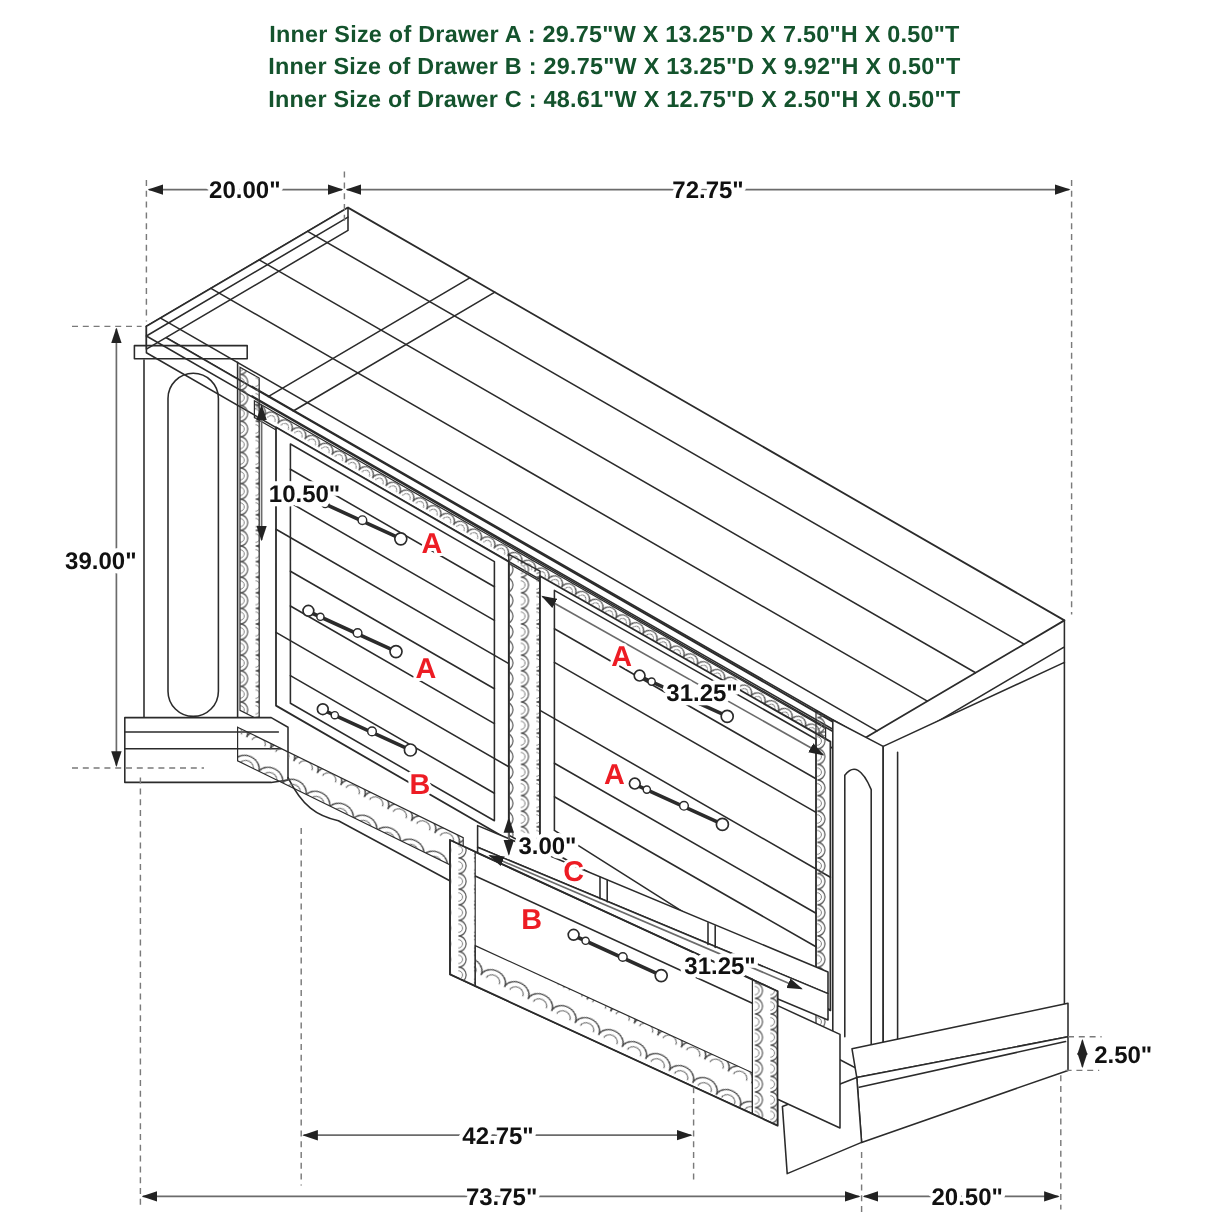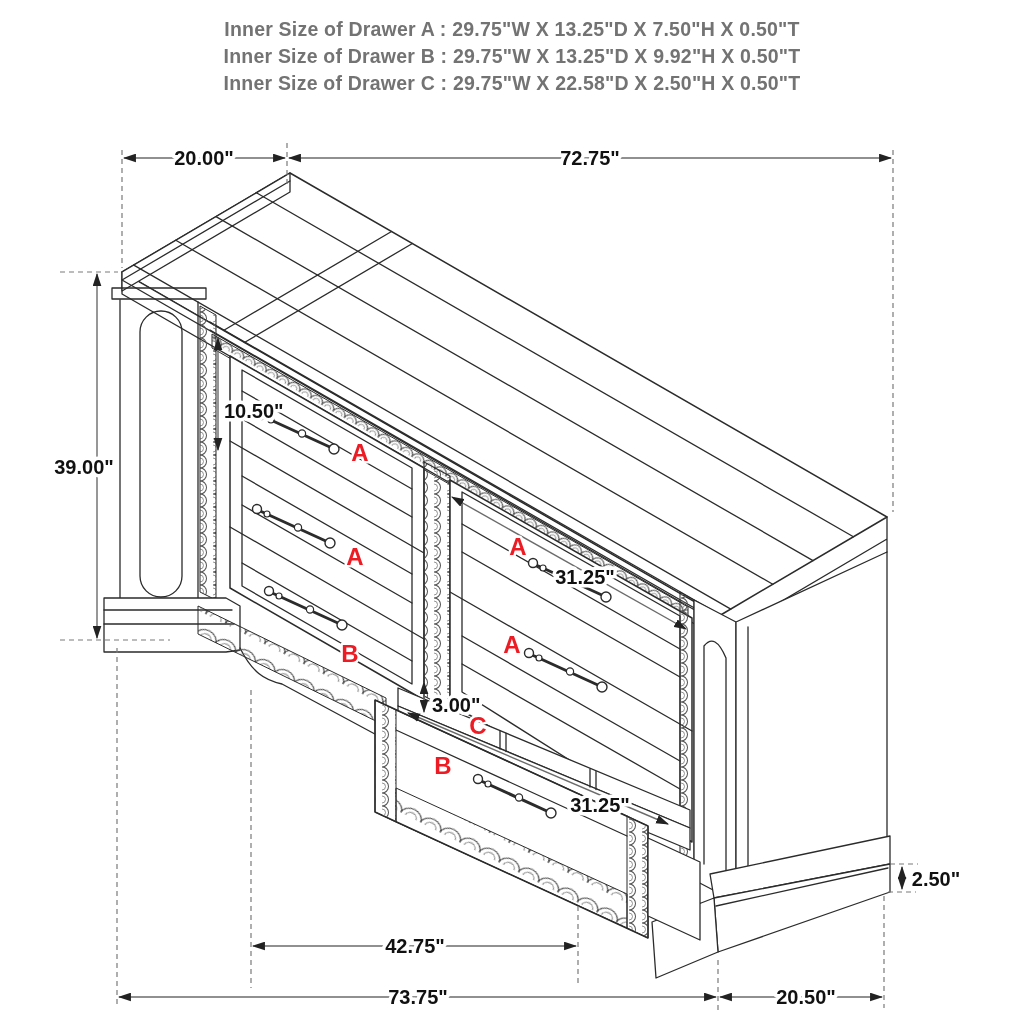--- a/index.html
+++ b/index.html
@@ -1,37 +1,37 @@
 <!DOCTYPE html>
 <html><head>
 <meta charset="utf-8">
 <style>
   html,body{margin:0;padding:0;background:#fff;}
   .stage{position:relative;width:1024px;height:1024px;background:#fff;overflow:hidden;
          font-family:"Liberation Sans",sans-serif;}
   .header{position:absolute;top:16px;left:0;width:1024px;text-align:center;
-          font-weight:bold;font-size:19.5px;line-height:27px;color:#737373;letter-spacing:.2px;}
+          font-weight:bold;font-size:19.5px;line-height:27px;color:#14532d;letter-spacing:.2px;}
   svg{position:absolute;left:0;top:0;}
   svg text{font-family:"Liberation Sans",sans-serif;}
   .dimtxt{font-size:20px;font-weight:bold;fill:#111;paint-order:stroke;stroke:#fff;stroke-width:7px;stroke-linejoin:round;}
   .lettertxt{font-size:24px;font-weight:bold;fill:#ed1c24;paint-order:stroke;stroke:#fff;stroke-width:5px;stroke-linejoin:round;}
   .art{stroke:#2b2b2b;fill:none;stroke-width:1.3;stroke-linejoin:round;stroke-linecap:round;}
   .artb{stroke:#2b2b2b;fill:#fff;stroke-width:1.5;stroke-linejoin:round;}
   .artw{stroke:#2b2b2b;fill:#fff;stroke-width:1.3;stroke-linejoin:round;}
   .dim{stroke:#6b6b6b;fill:none;stroke-width:1.4;}
   .dash{stroke:#7a7a7a;fill:none;stroke-width:1.2;stroke-dasharray:5 4;}
 </style>
 </head>
 <body>
 
 <div class="stage">
   <div class="header">
     <div>Inner Size of Drawer A : 29.75"W X 13.25"D X 7.50"H X 0.50"T</div>
     <div>Inner Size of Drawer B : 29.75"W X 13.25"D X 9.92"H X 0.50"T</div>
-    <div>Inner Size of Drawer C : 29.75"W X 22.58"D X 2.50"H X 0.50"T</div>
+    <div>Inner Size of Drawer C : 48.61"W X 12.75"D X 2.50"H X 0.50"T</div>
   </div>
 
   <svg width="1024" height="1024" viewBox="0 0 1024 1024">
     <defs>
       <marker id="arr" viewBox="0 0 12 8" refX="11" refY="4" markerWidth="13" markerHeight="9" orient="auto-start-reverse" markerUnits="userSpaceOnUse">
         <path d="M0,0 L12,4 L0,8 Z" fill="#222"></path>
       </marker>
       <pattern id="carveV" width="13" height="13" patternUnits="userSpaceOnUse" patternTransform="rotate(90)">
         <path d="M0,8 a6.5,6.5 0 0 1 13,0" fill="none" stroke="#555" stroke-width="1.1"></path>
         <path d="M3,8 a3.5,3.5 0 0 1 7,0" fill="none" stroke="#777" stroke-width="0.8"></path>

